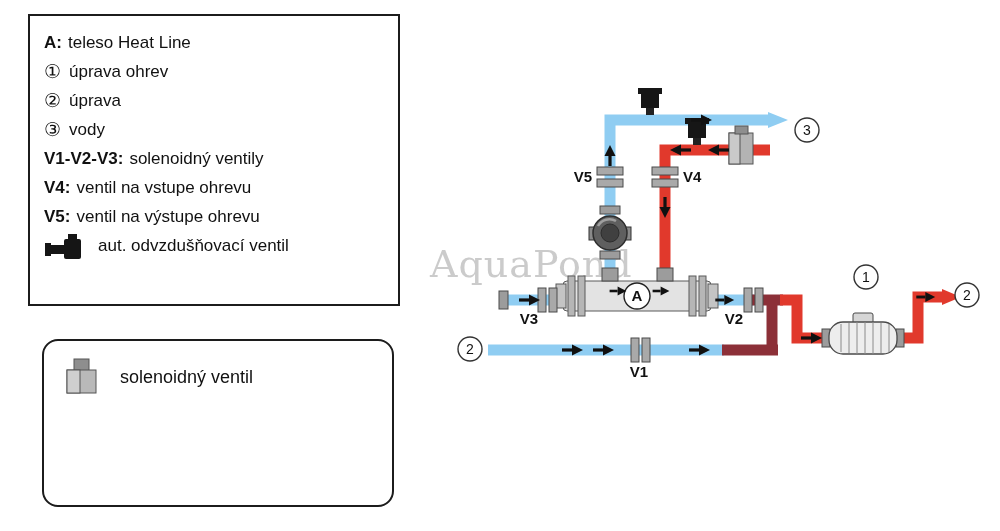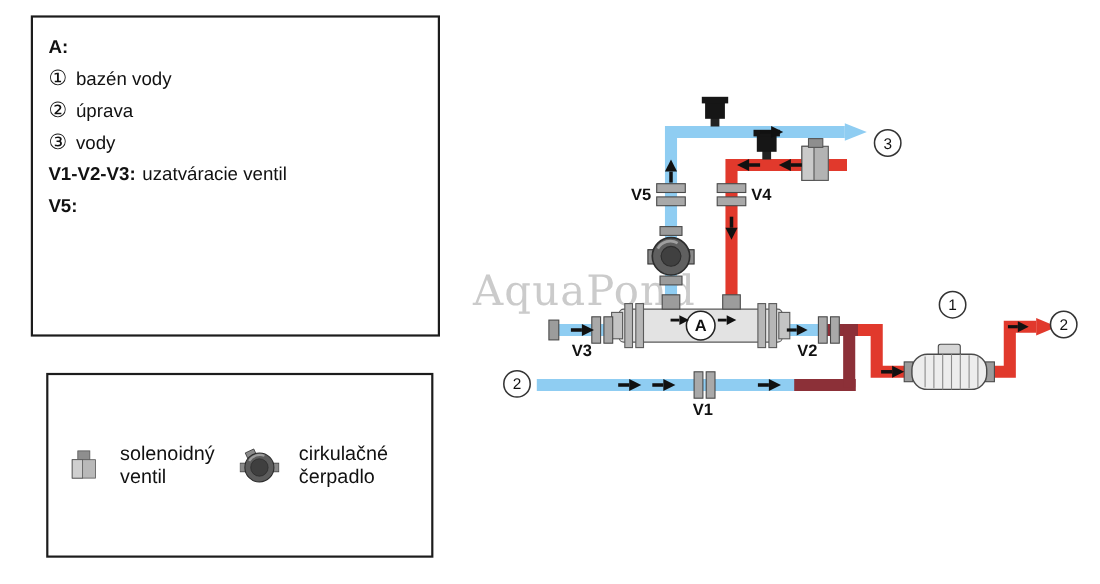--- a/index.html
+++ b/index.html
@@ -7,21 +7,21 @@
          font-family:"Liberation Sans",sans-serif;color:#111;}
   svg.diagram{position:absolute;left:0;top:0;width:1000px;height:531px;}
   .legend{position:absolute;background:#fff;border:2px solid #1c1c1c;box-sizing:border-box;}
   .legend-main{left:28px;top:14px;width:372px;height:292px;padding:12px 14px;
                display:flex;flex-direction:column;}
   .lrow{display:flex;align-items:center;height:29px;font-size:17px;line-height:20px;}
   .lkey{font-weight:700;margin-right:6px;white-space:pre;}
   .lsym{margin-right:8px;font-size:19px;}
   .vent-ic{margin-right:12px;flex:0 0 auto;}
   .legend-icons{left:42px;top:339px;width:352px;height:168px;padding:16px 18px;
-                display:flex;flex-direction:row;gap:12px;}
+                display:flex;flex-direction:column;gap:12px;border-radius:16px;}
   .irow{display:flex;align-items:center;gap:18px;font-size:18px;}
   .wmark{font-family:"DejaVu Serif","Liberation Serif",serif;font-size:38px;letter-spacing:1px;}
   .vlabel{font-family:"Liberation Sans",sans-serif;font-size:15px;font-weight:700;fill:#111;}
   .nnum{font-family:"Liberation Sans",sans-serif;font-size:14px;fill:#111;}
   .alabel{font-family:"Liberation Sans",sans-serif;font-size:15px;font-weight:700;fill:#111;}
 </style>
 </head>
 <body>
 
 <div class="stage">
@@ -162,57 +162,63 @@
       <g>
         <circle cx="866" cy="277" r="12" fill="#fff" stroke="#333" stroke-width="1.4"></circle>
         <text x="866" y="282" text-anchor="middle" class="nnum">1</text>
       </g>
     </g>
   </svg>
 
   <div class="legend legend-main">
     <div class="lrow">
       <span class="lkey">A:</span>
+      <span>teleso Heat Line</span>
     </div>
     <div class="lrow">
       <span class="lsym">①</span>
-      <span>bazén vody</span>
+      <span>úprava ohrev</span>
     </div>
     <div class="lrow">
       <span class="lsym">②</span>
       <span>úprava</span>
     </div>
     <div class="lrow">
       <span class="lsym">③</span>
       <span>vody</span>
     </div>
     <div class="lrow">
       <span class="lkey">V1-V2-V3:</span>
-      <span>uzatváracie ventil</span>
+      <span>solenoidný ventily</span>
+    </div>
+    <div class="lrow">
+      <span class="lkey">V4:</span>
+      <span>ventil na vstupe ohrevu</span>
     </div>
     <div class="lrow">
       <span class="lkey">V5:</span>
+      <span>ventil na výstupe ohrevu</span>
+    </div>
+    <div class="lrow">
+      <svg class="vent-ic" width="42" height="28" viewBox="0 0 42 28">
+        <g fill="#151515">
+          <rect x="1" y="11" width="6" height="13"></rect>
+          <rect x="7" y="13" width="13" height="9"></rect>
+          <rect x="20" y="7" width="17" height="20" rx="2"></rect>
+          <rect x="24" y="2" width="9" height="6"></rect>
+        </g>
+      </svg>
+      <span>aut. odvzdušňovací ventil</span>
     </div>
   </div>
 
   <div class="legend legend-icons">
     <div class="irow">
       <svg width="40" height="40" viewBox="0 0 40 40">
         <rect x="12" y="2" width="15" height="12" fill="#8e8e8e" stroke="#555"></rect>
         <rect x="5" y="13" width="29" height="23" fill="#b9b9b9" stroke="#555"></rect>
         <rect x="5" y="13" width="13" height="23" fill="#cfcfcf" stroke="#555"></rect>
       </svg>
       <span>solenoidný ventil</span>
     </div>
-    <div class="irow">
-      <svg width="54" height="56" viewBox="0 0 54 56">
-        <rect x="0" y="25" width="9" height="12" fill="#8a8a8a" stroke="#333"></rect>
-        <rect x="45" y="25" width="9" height="12" fill="#8a8a8a" stroke="#333"></rect>
-        <rect x="9" y="8" width="13" height="10" fill="#8a8a8a" stroke="#333" transform="rotate(-25 15 13)"></rect>
-        <circle cx="27" cy="31" r="20" fill="#5c5c5c" stroke="#2b2b2b" stroke-width="1.5"></circle>
-        <circle cx="27" cy="31" r="12" fill="#3f3f3f" stroke="#2b2b2b"></circle>
-        <path d="M13 22 A 17 17 0 0 1 34 15" stroke="#9c9c9c" fill="none" stroke-width="3"></path>
-      </svg>
-      <span>cirkulačné čerpadlo</span>
-    </div>
   </div>
 
 </div>
 
 </body></html>

